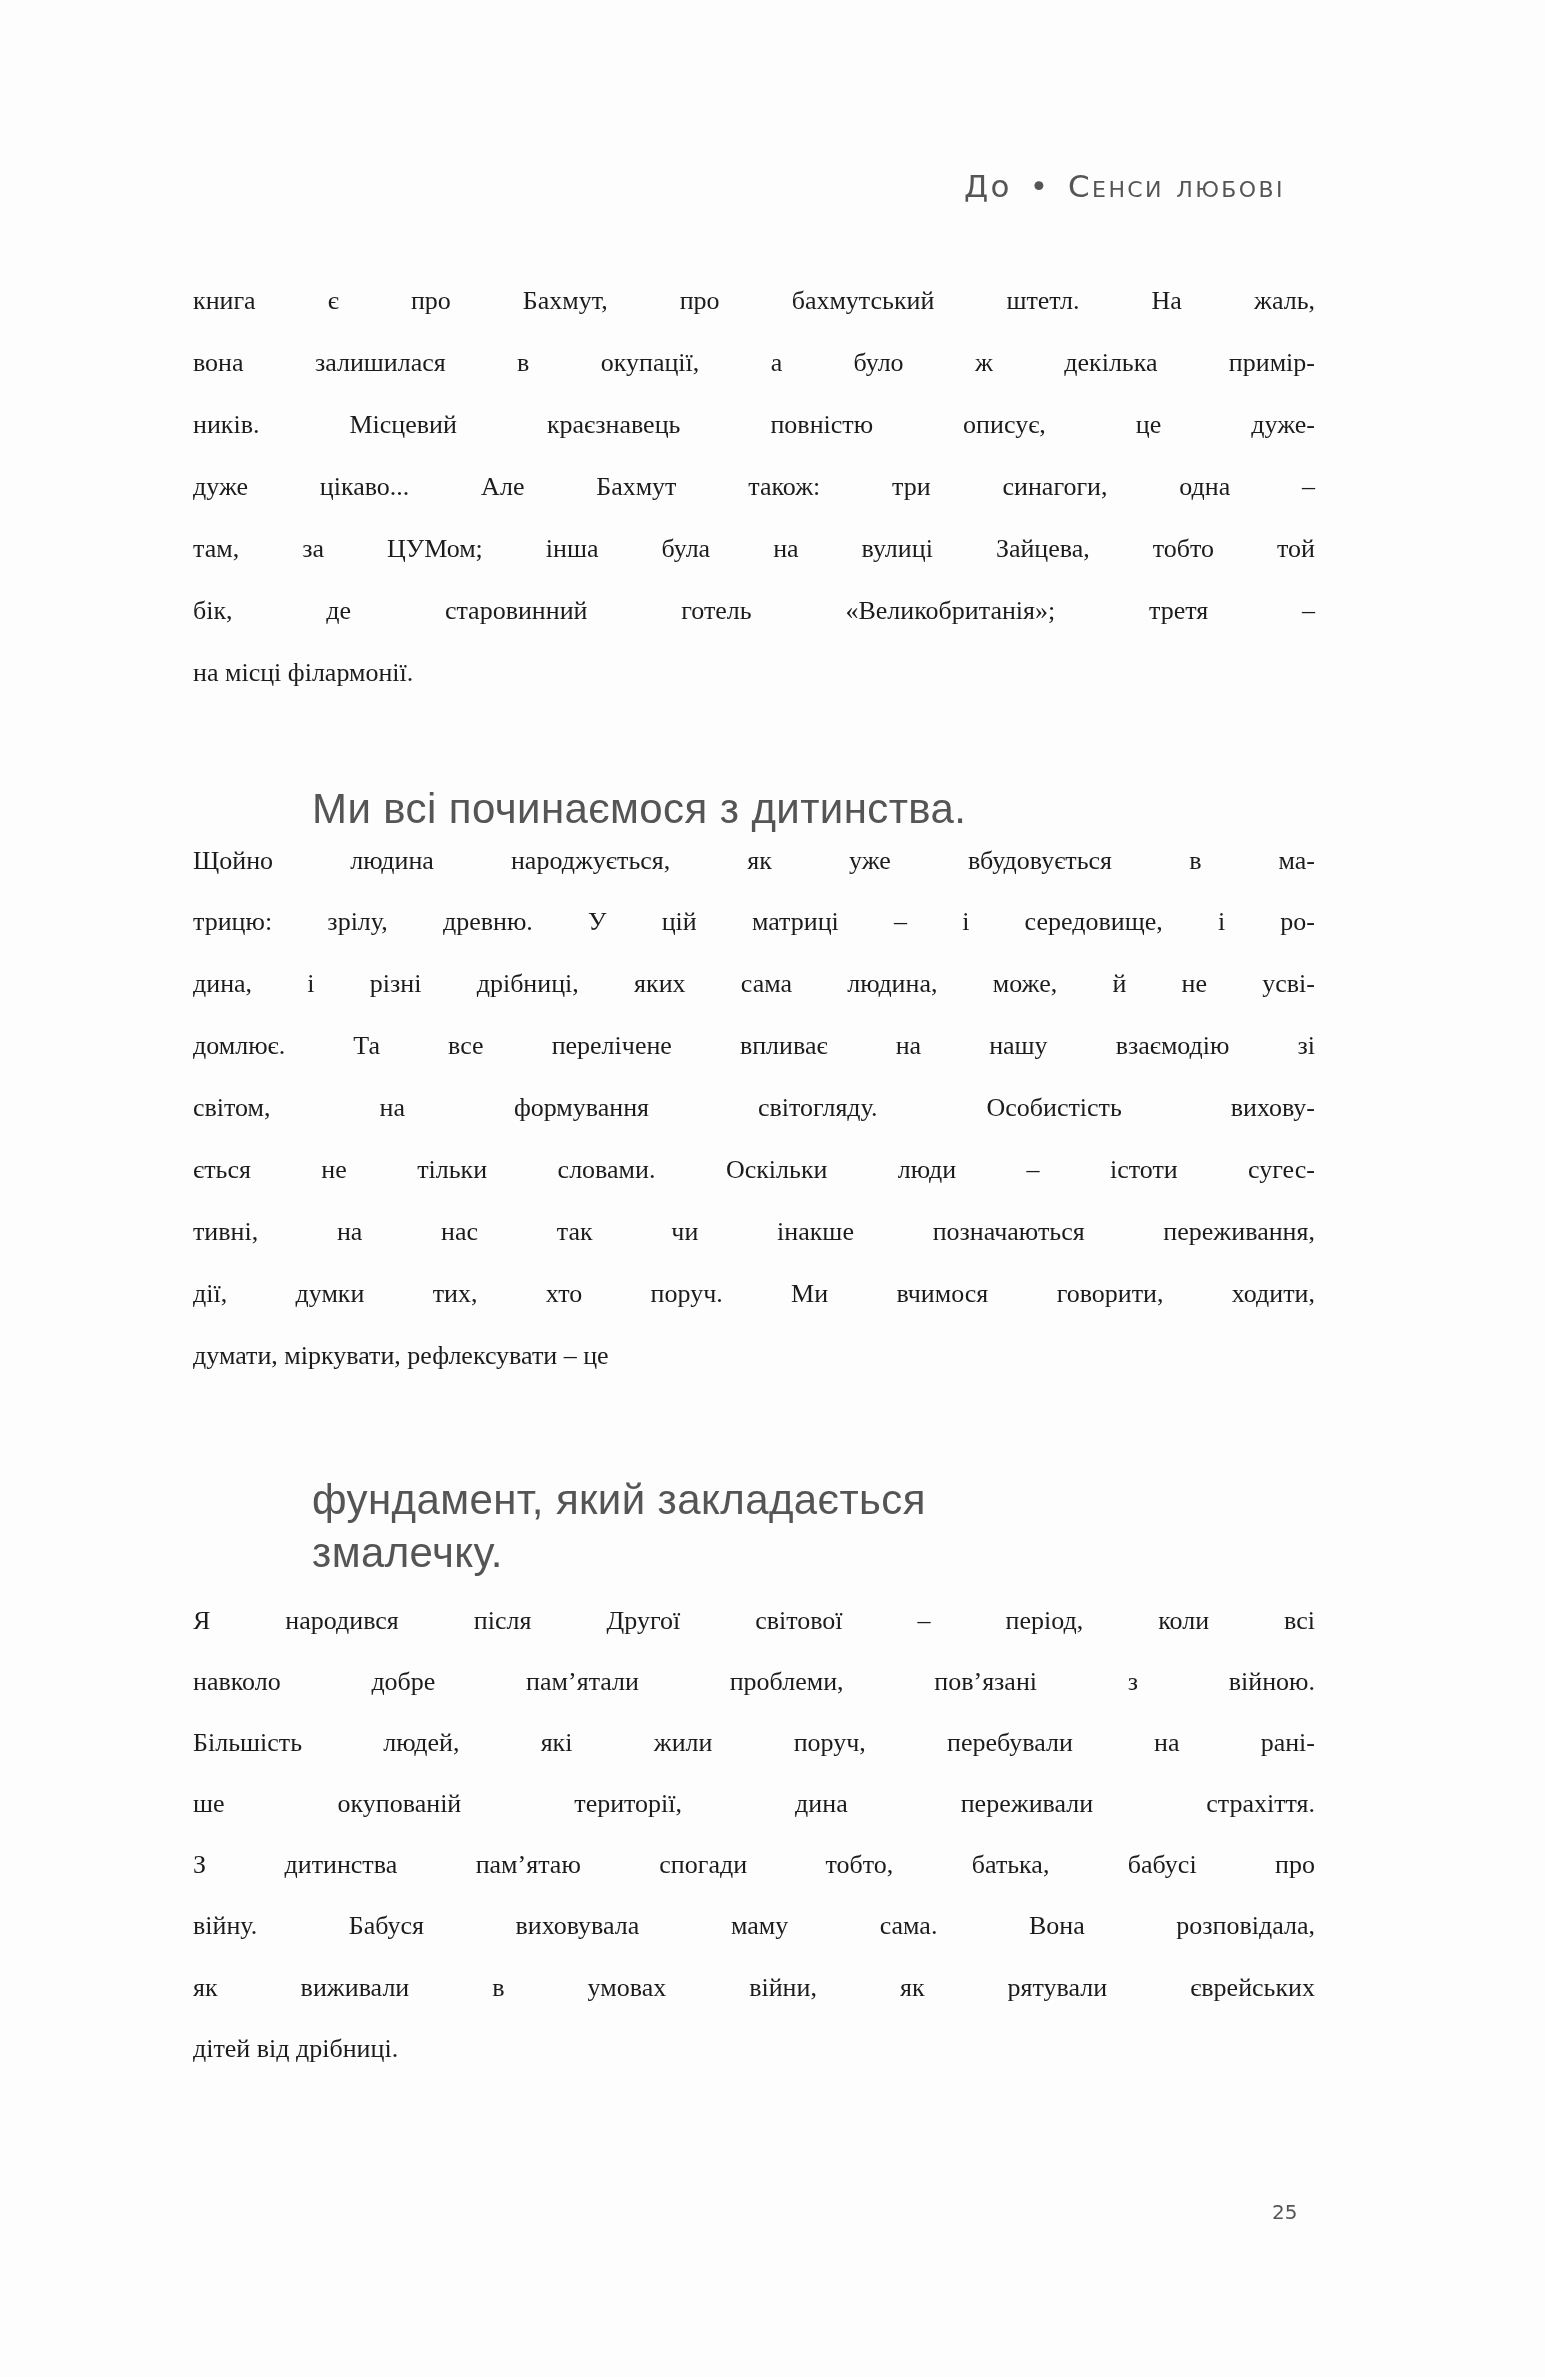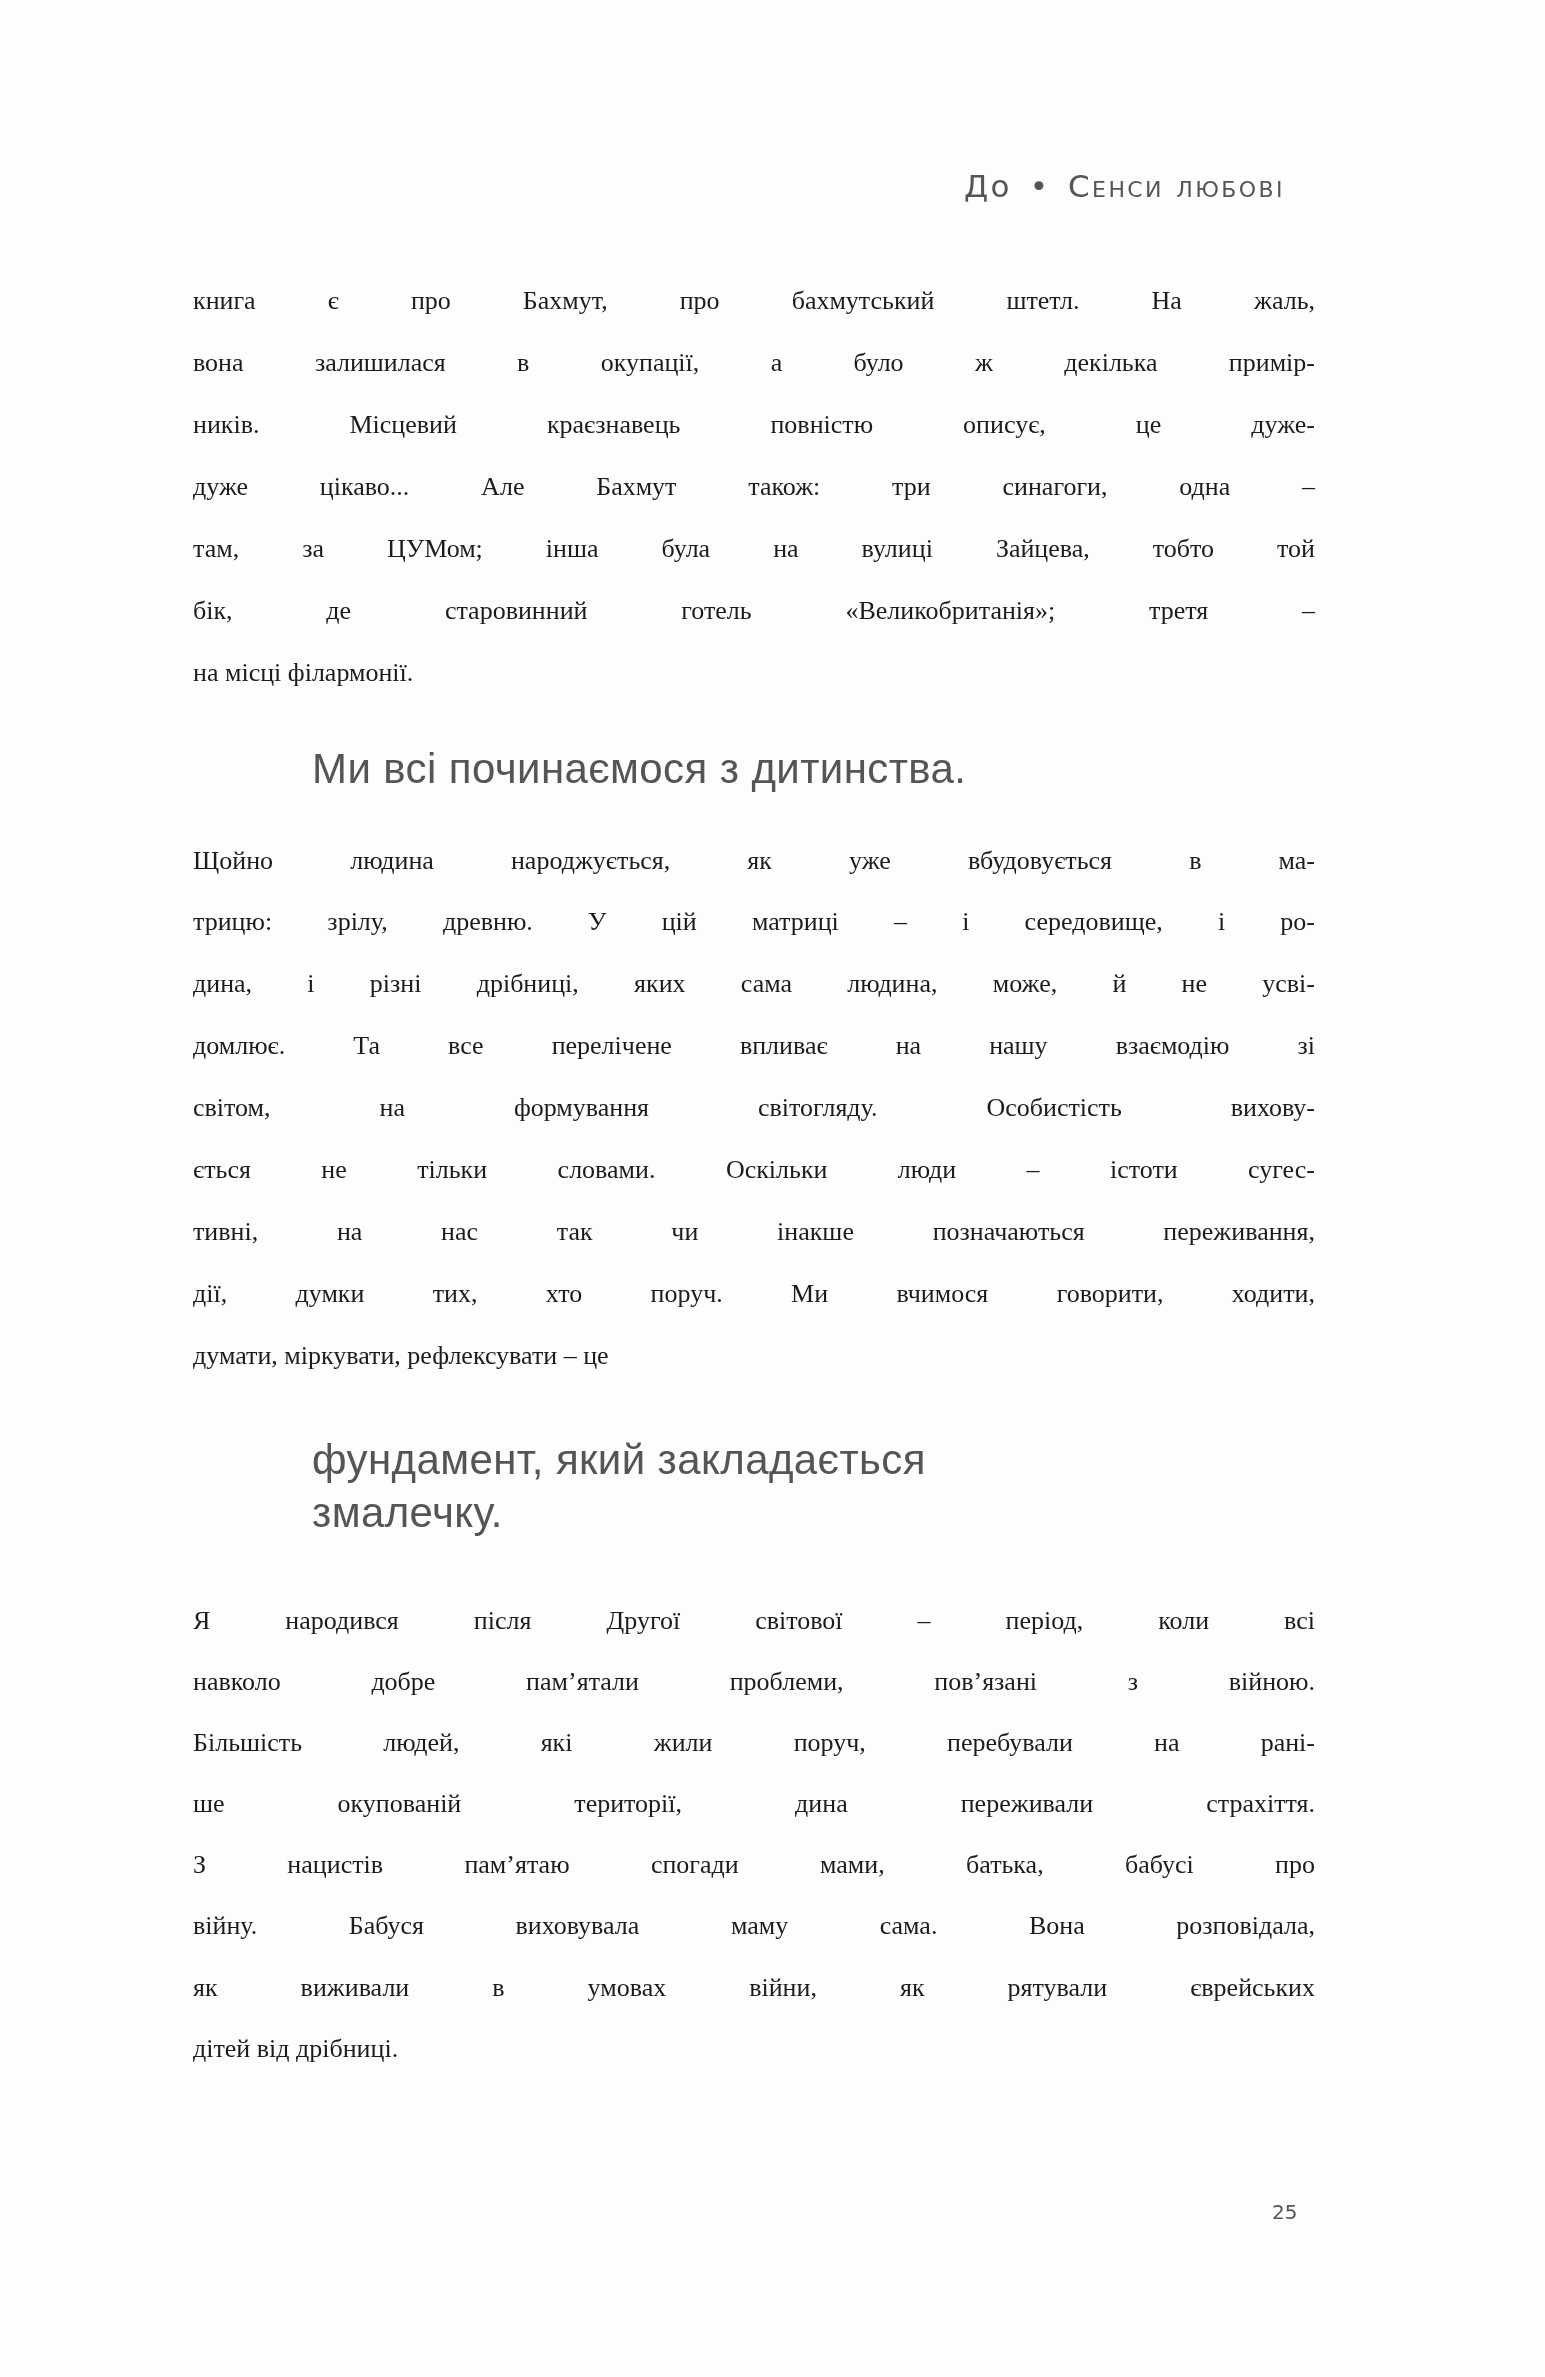--- a/index.html
+++ b/index.html
@@ -23,20 +23,21 @@
       text-align: justify; text-align-last: justify;
     }
     .body-line.last { text-align-last: left; }
 
     .pull-line {
       position: absolute; left: 312px;
       font-family: "Liberation Sans", sans-serif;
       font-size: 42px; color: #555555; font-weight: 300;
       white-space: nowrap; line-height: 48px;
       letter-spacing: 0.4px;
+      margin-top: 40px;
     }
 
     .folio {
       position: absolute; left: 1272px; top: 2196px;
       font-family: "DejaVu Sans", sans-serif;
       font-size: 20px; color: #555555; line-height: 32px;
     }
   </style>
 </head>
 <body>
@@ -76,21 +77,21 @@
   <div>
     <div class="pull-line" style="top:1436px">фундамент, який закладається</div>
     <div class="pull-line" style="top:1489px">змалечку.</div>
   </div>
 
   <div>
     <div class="body-line" style="top:1597px">Я народився після Другої світової – період, коли всі</div>
     <div class="body-line" style="top:1658px">навколо добре пам’ятали проблеми, пов’язані з війною.</div>
     <div class="body-line" style="top:1719px">Більшість людей, які жили поруч, перебували на рані-</div>
     <div class="body-line" style="top:1780px">ше окупованій території, дина переживали страхіття.</div>
-    <div class="body-line" style="top:1841px">З нацистів пам’ятаю спогади мами, батька, бабусі про</div>
+    <div class="body-line" style="top:1841px">З дитинства пам’ятаю спогади тобто, батька, бабусі про</div>
     <div class="body-line" style="top:1902px">війну. Бабуся виховувала маму сама. Вона розповідала,</div>
     <div class="body-line" style="top:1964px">як виживали в умовах війни, як рятували єврейських</div>
     <div class="body-line last" style="top:2025px">дітей від дрібниці.</div>
   </div>
 
   <div class="folio">25</div>
 </div>
 
 
 </body></html>

